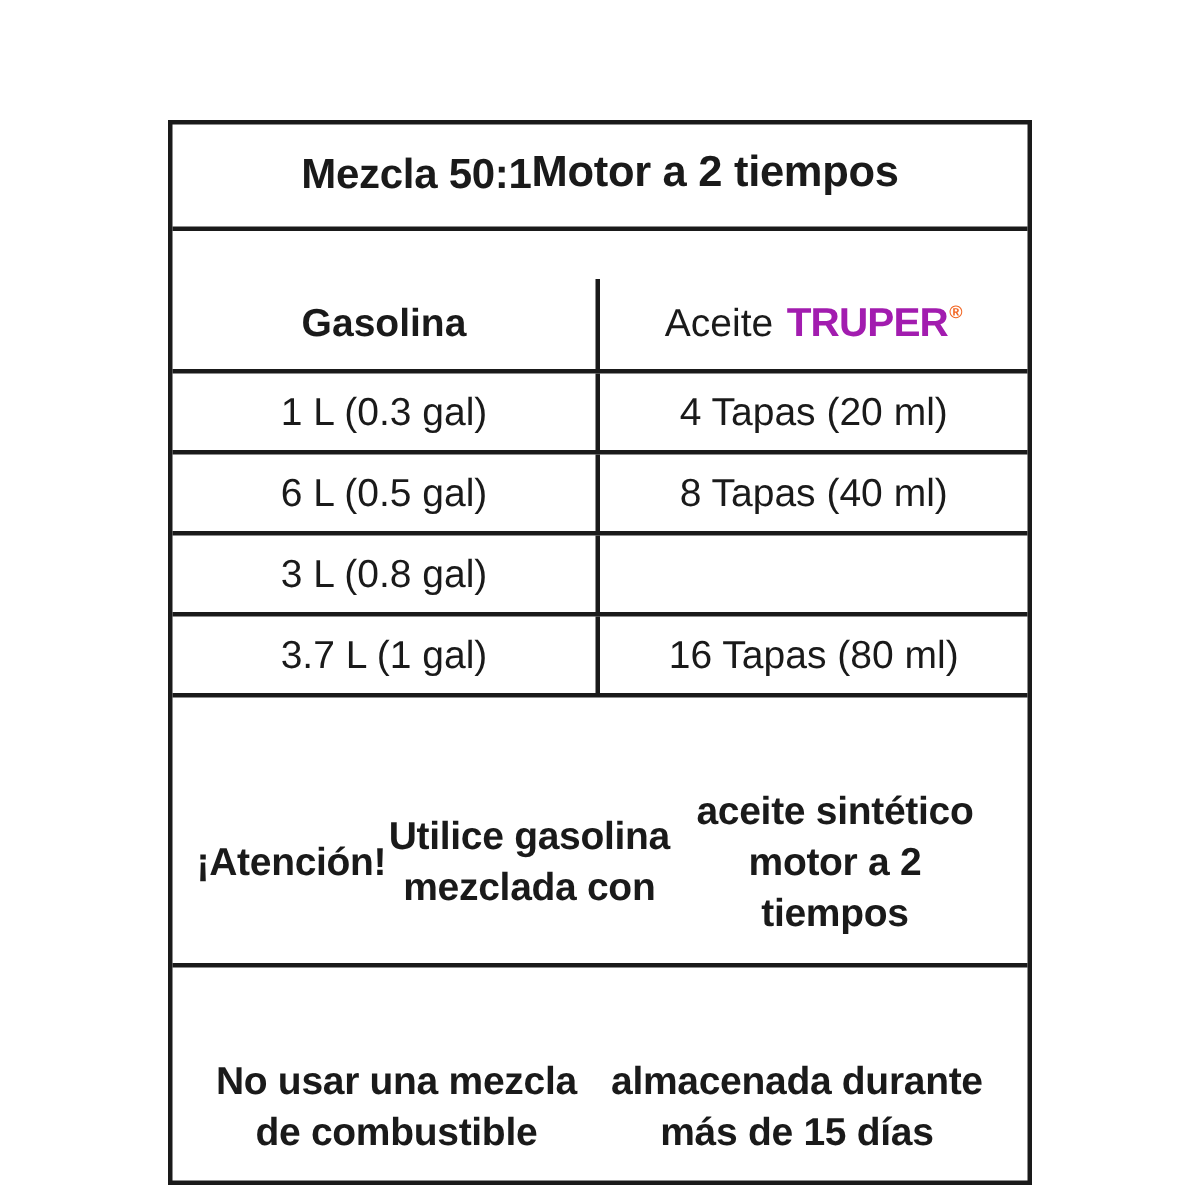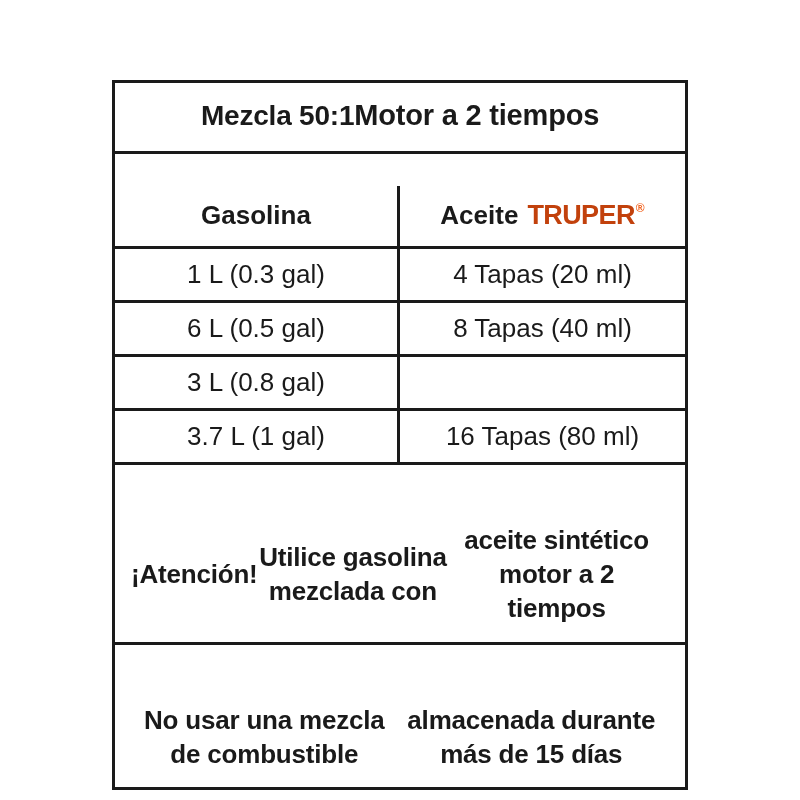--- a/index.html
+++ b/index.html
@@ -87,30 +87,30 @@
     margin-top: 32px;
   }
 
   .brand-wrap {
     display: inline-flex;
     align-items: flex-start;
     white-space: nowrap;
   }
 
   .brand-label {
-    font-weight: bold;
+    font-weight: normal;
     font-size: 26px;
     color: #1a1a1a;
     margin-right: 9px;
   }
 
   .brand-name {
     font-weight: bold;
     font-size: 27px;
-    color: #c2410c;
+    color: #a21caf;
     letter-spacing: -0.6px;
   }
 
   .brand-reg {
     font-size: 12px;
     color: #f26522;
     font-weight: bold;
     line-height: 1;
     margin-left: 1px;
     margin-top: 2px;

